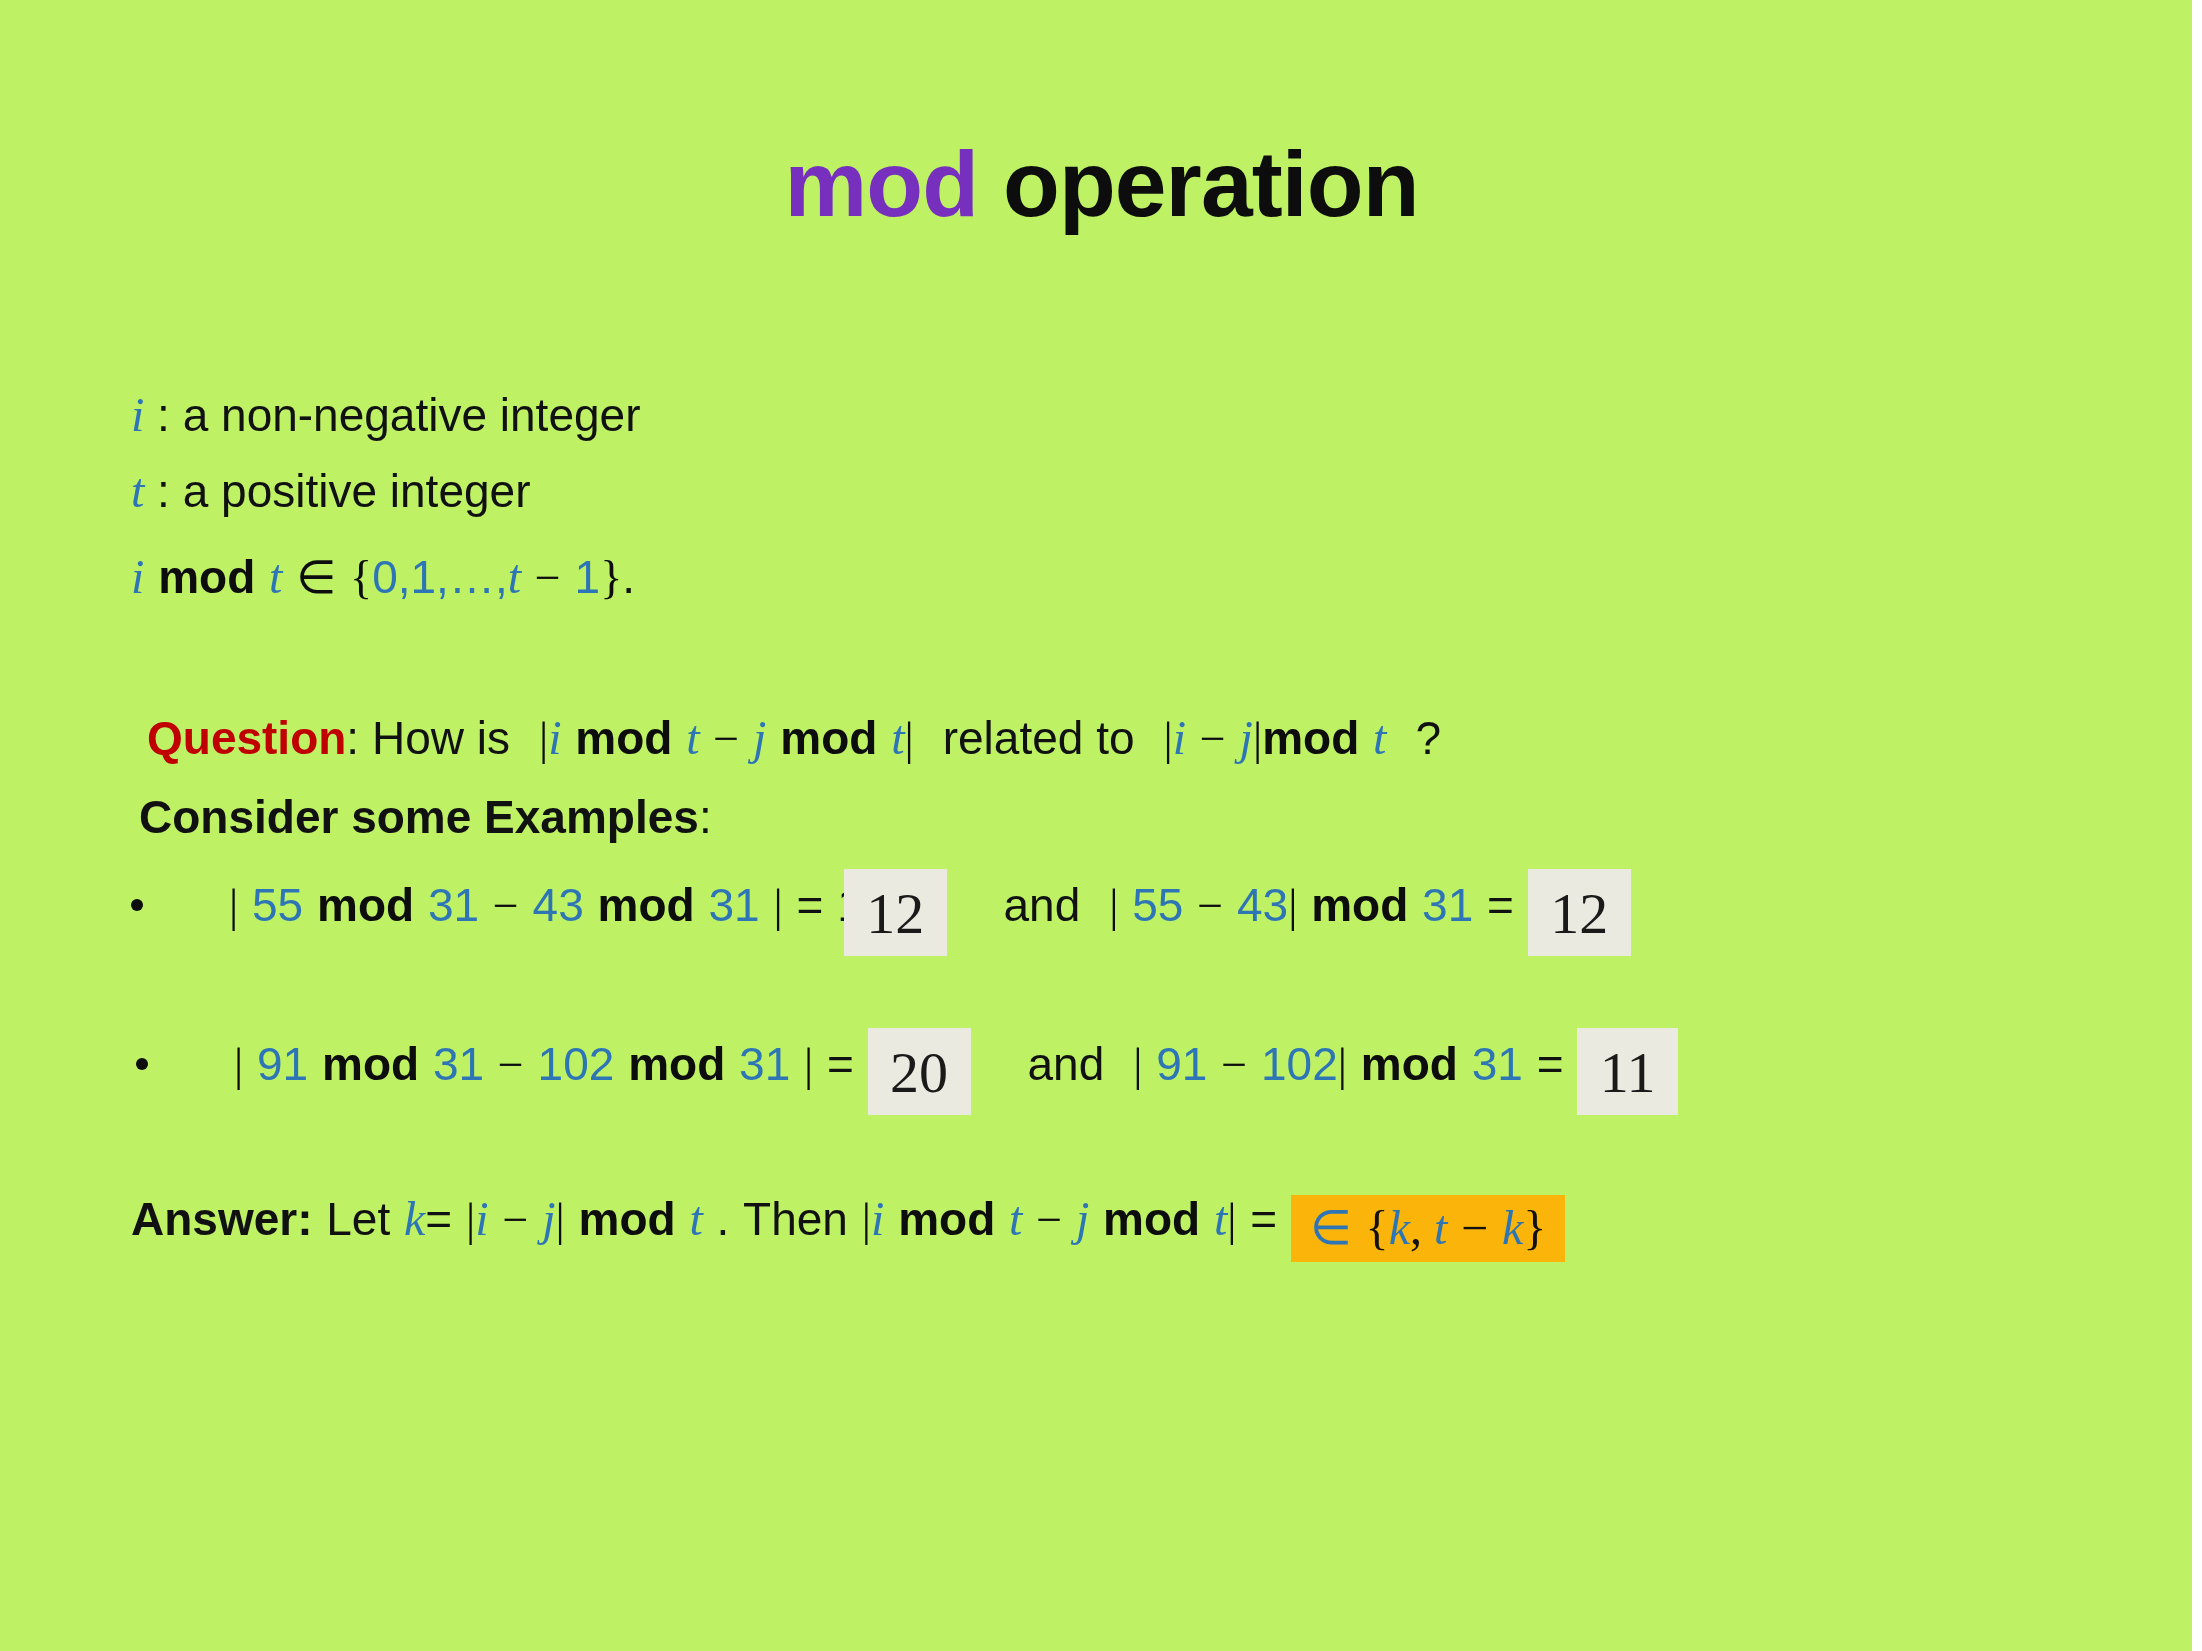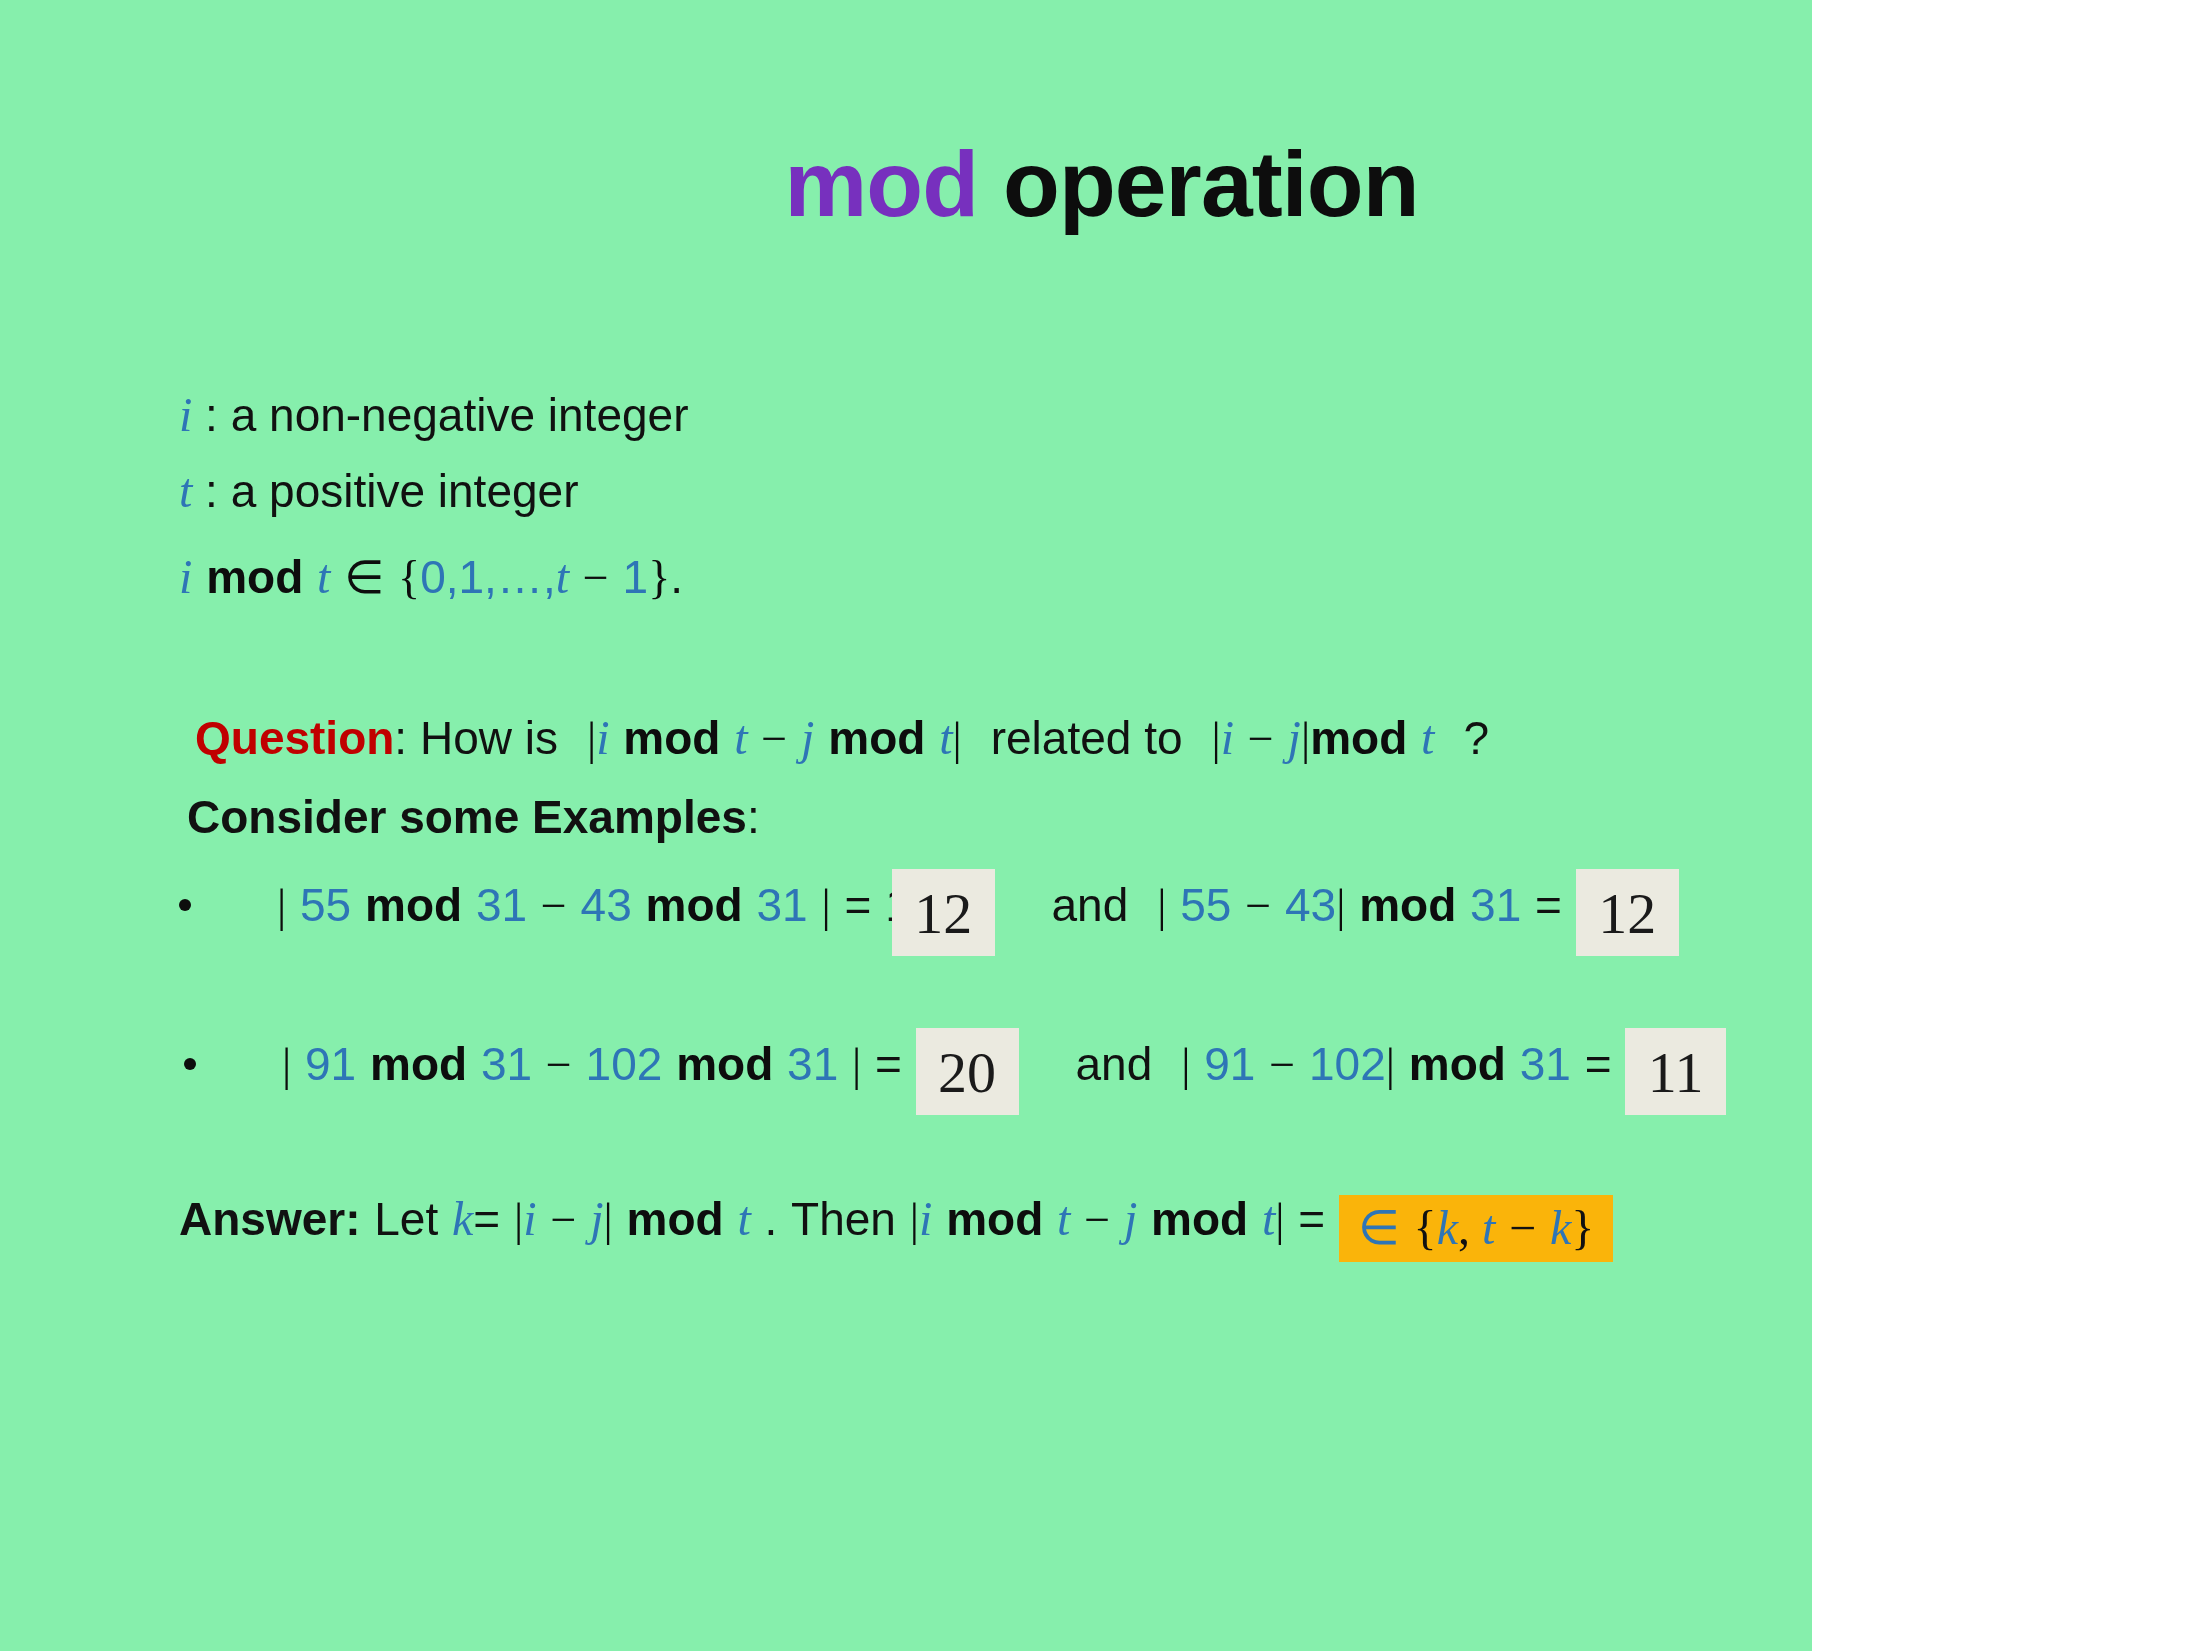--- a/index.html
+++ b/index.html
@@ -11,23 +11,23 @@
     width: 2203px;
     height: 1652px;
     font-family: "Liberation Sans", sans-serif;
     color: #000000;
     overflow: hidden;
     position: relative;
   }
 
   .slide {
     position: relative;
-    width: 1812px;
+    width: 2192px;
     height: 1652px;
-    background: #86efac;
+    background: #bef264;
     text-decoration: underline;
   }
 
   
   .title {
     position: absolute;
     top: 133px;
     left: 0;
     width: 2203px;
     text-align: center;
@@ -44,21 +44,21 @@
   .body {
     position: absolute;
     left: 131px;
     top: 391px;
     width: 1979px;
     font-size: 46px;
     line-height: 1.0;
     color: #111111;
   }
 
-  .line { white-space: nowrap; margin-left: 48px; }
+  .line { white-space: nowrap; }
 
   .l1 { position: absolute; top: 0px;   left: 0px; }
   .l2 { position: absolute; top: 76px;  left: 0px; }
   .l3 { position: absolute; top: 162px; left: 0px; text-align: center; }
 
   .lq  { position: absolute; top: 323px; left: 16px; text-align: center; }
   .lex { position: absolute; top: 403px; left: 8px; }
 
   .b1 { position: absolute; top: 478px; left: 0px; }
   .b2 { position: absolute; top: 637px; left: 5px; text-align: right; }

